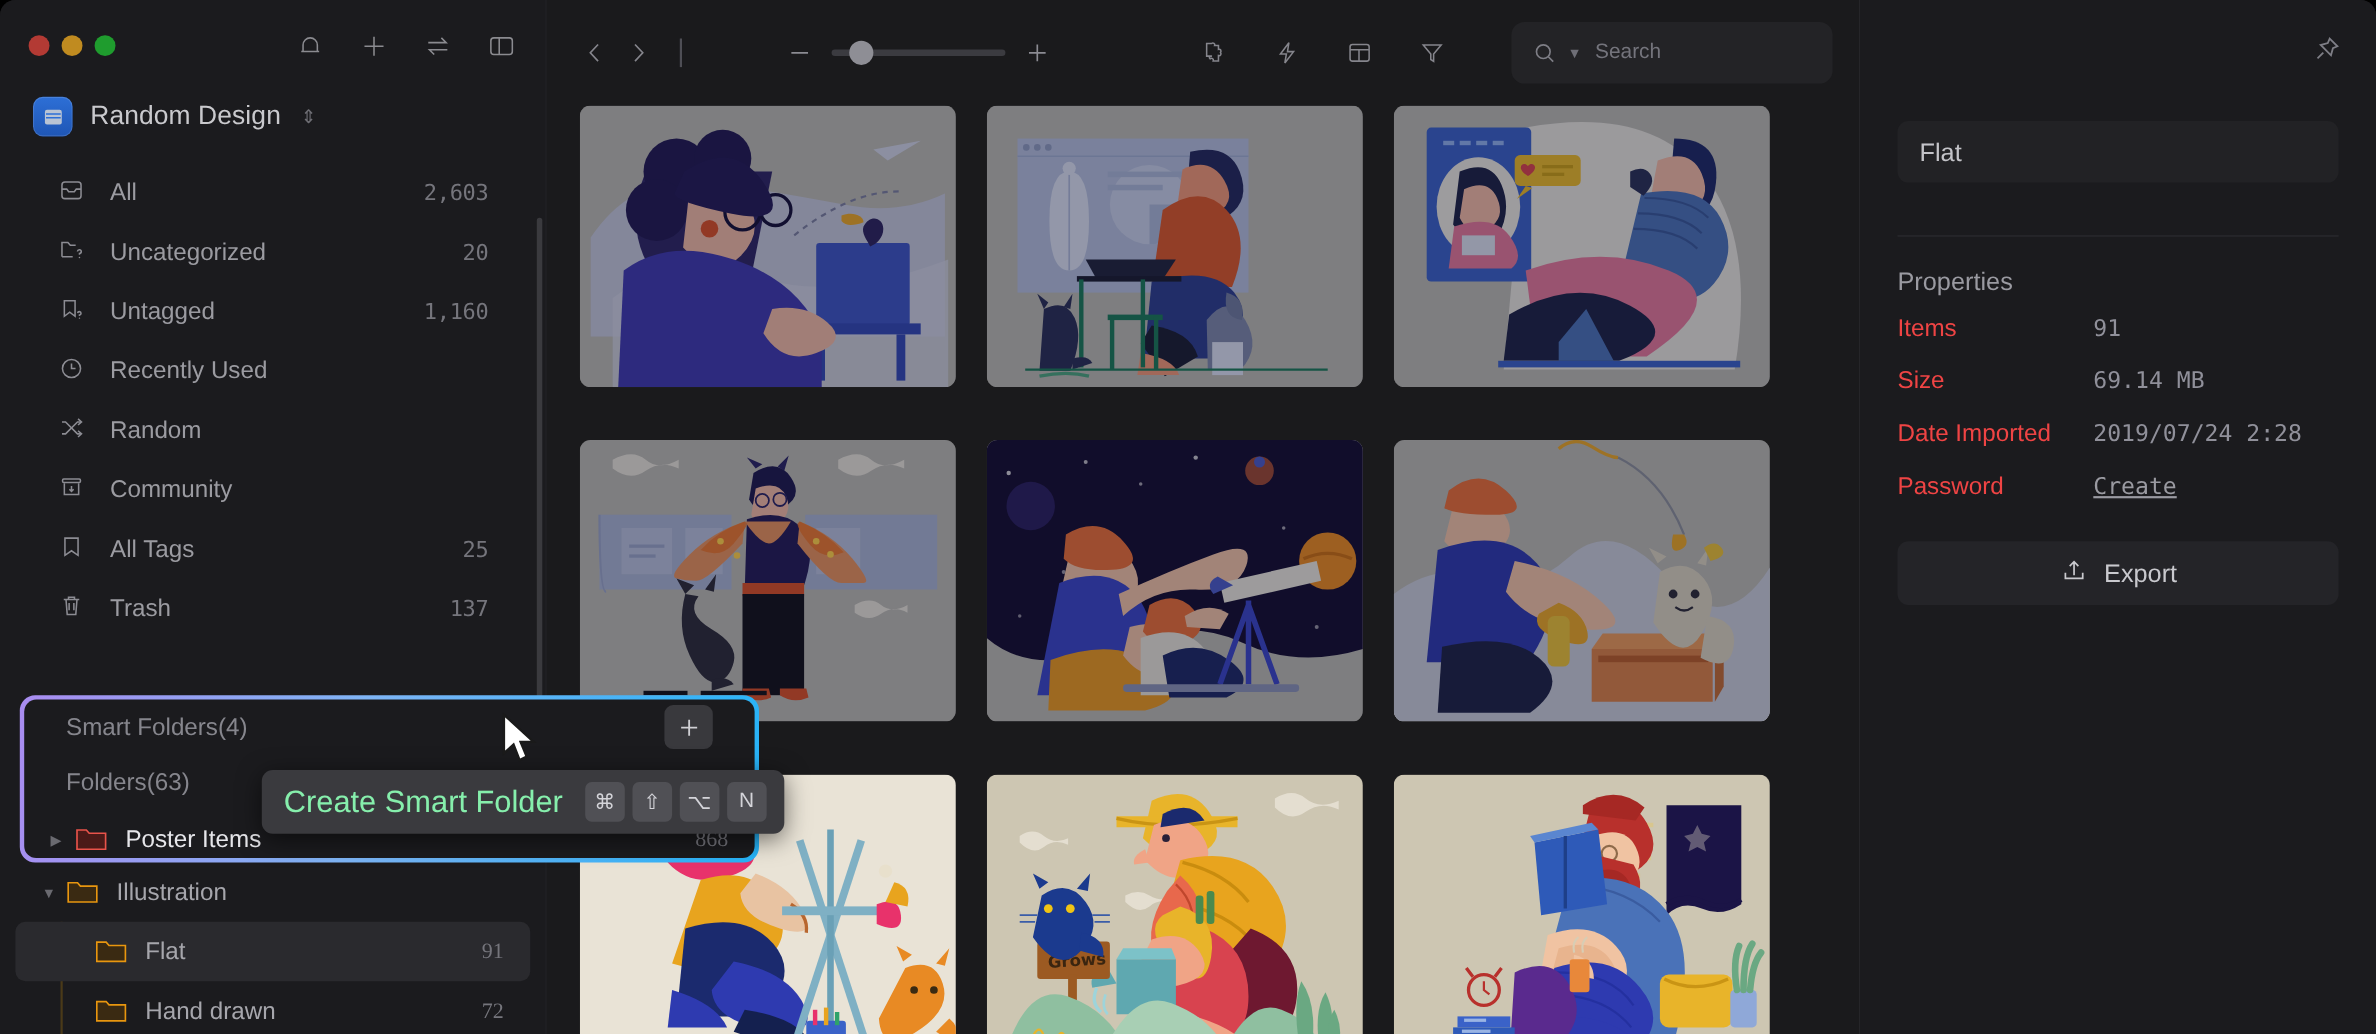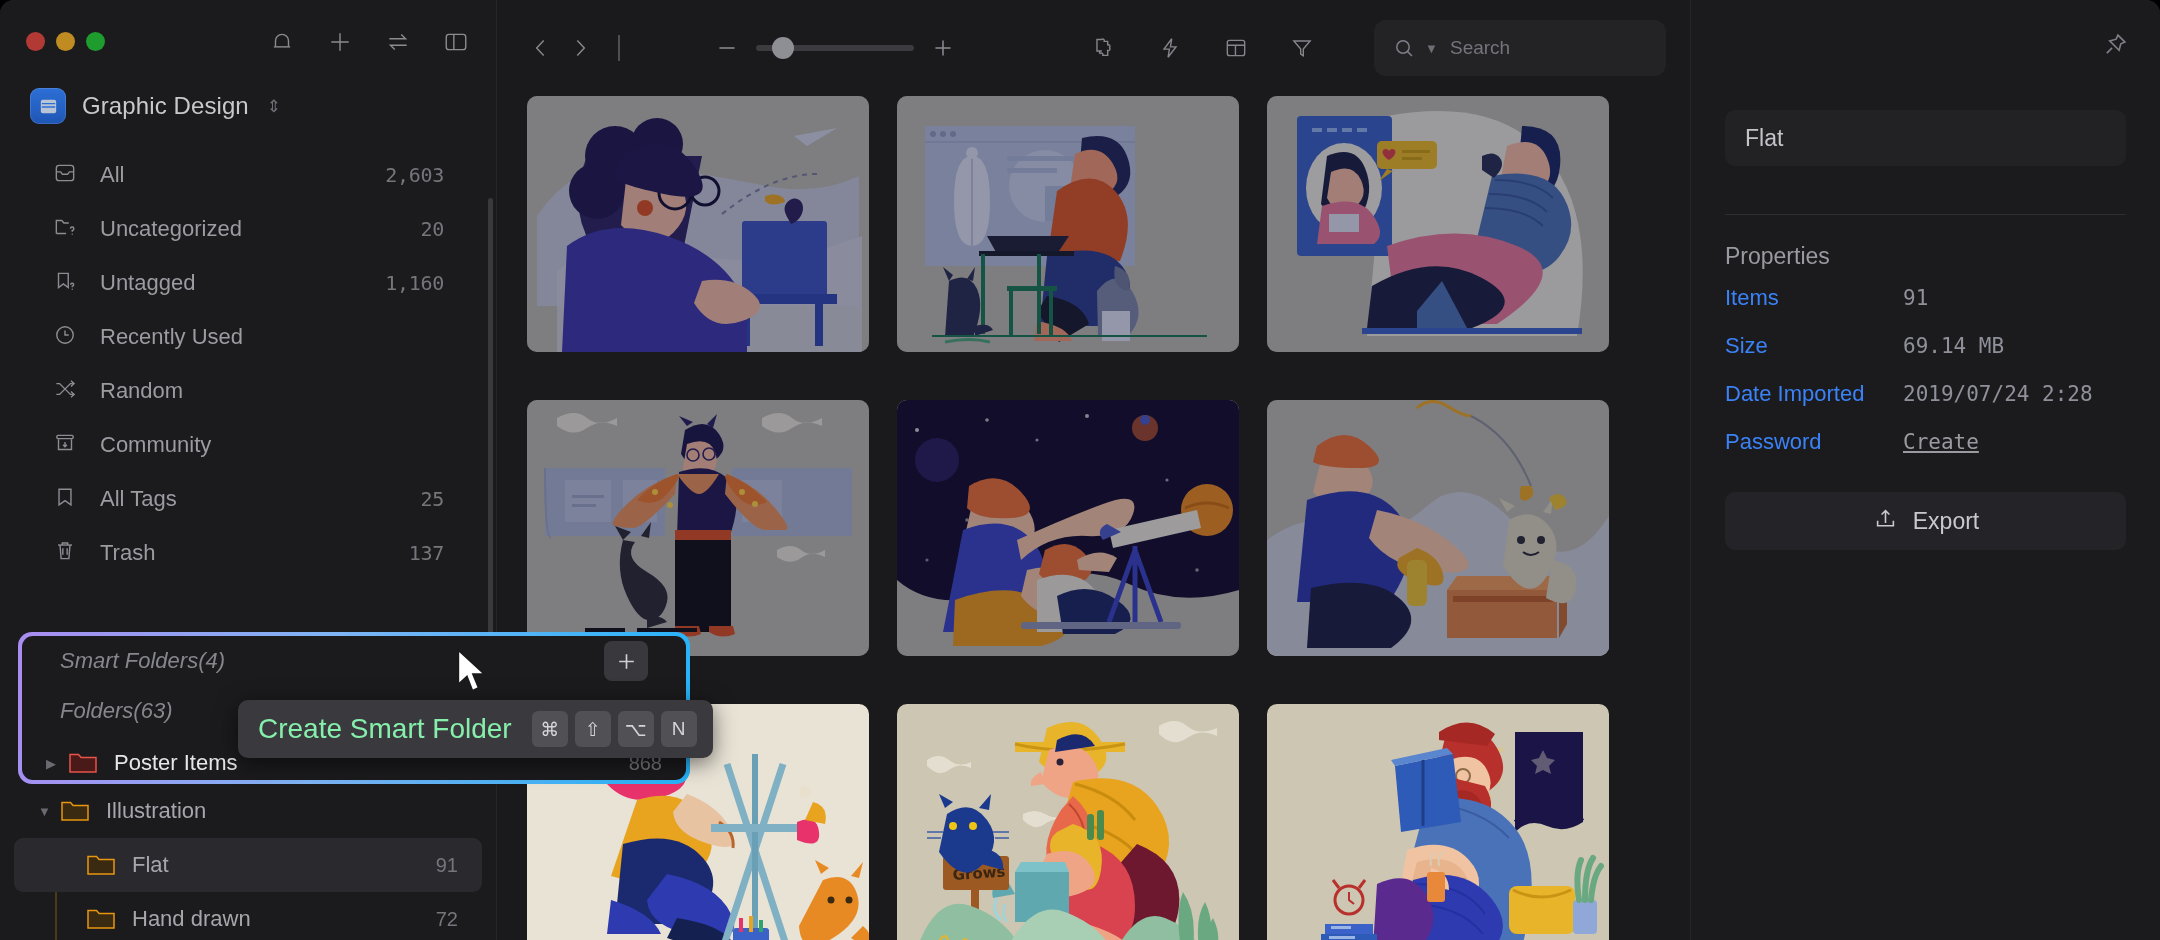--- a/index.html
+++ b/index.html
@@ -74,21 +74,21 @@
     letter-spacing: -.3px;
   }
 
   
   .sect-head {
     display: flex; align-items: center;
     height: 50px; padding: 0 38px 0 38px;
     color: #86868d; font-size: 22px;
     position: relative;
   }
-  .sect-head .sh-label { flex: 1 1 auto; font-style: italic; }
+  .sect-head .sh-label { flex: 1 1 auto; }
   .add-btn {
     width: 44px; height: 40px; border-radius: 8px;
     background: #39393d;
     display: flex; align-items: center; justify-content: center;
     color: #d0d0d4;
   }
   .add-btn svg { width: 25px; height: 25px; }
 
   .folder-row {
     display: flex; align-items: center;
@@ -96,21 +96,21 @@
     margin: 0 14px; padding-left: 24px;
     font-size: 22px; color: #a6a6ac;
     position: relative;
   }
   .folder-row.sel { background: #2a2a2e; }
   .f-arrow { width: 22px; flex: 0 0 22px; color: #6a6a70; font-size: 13px; display:flex; align-items:center; }
   .f-icon { width: 32px; flex: 0 0 32px; margin-right: 14px; }
   .f-icon svg { width: 30px; height: 26px; display: block; }
   .f-name { flex: 1 1 auto; }
   .f-name.bright { color: #e6e6ea; }
-  .f-count { color: #75757c; font-size: 20px; font-family: Liberation Sans, sans-serif; padding-right: 24px; }
+  .f-count { color: #75757c; font-size: 20px; font-family: Liberation Serif, serif; padding-right: 24px; }
   .indent1 { padding-left: 72px; }
   .tree-line {
     position: absolute; left: 55px; top: 0; bottom: 0; width: 2px;
     background: #4a3a18;
   }
 
   .sb-scroll {
     position: absolute; right: 3px; top: 198px; width: 5px; height: 480px;
     background: #3a3a3e; border-radius: 3px;
   }
@@ -249,21 +249,21 @@
   }
   .field.value { color: #c3c3c8; }
   .field.placeholder { color: #6d6d75; }
   .field.desc { height: 56px; }
   .divider { height: 1px; background: #2e2e32; margin: 30px 0 0 0; }
   .props-title { color: #9a9aa1; font-size: 23px; margin-top: 28px; }
   .prop-row {
     display: flex; align-items: center;
     height: 40px; margin-top: 8px;
   }
-  .prop-k { color: #3b82f6; font-size: 22px; flex: 0 0 178px; }
+  .prop-k { color: #ef4444; font-size: 22px; flex: 0 0 178px; }
   .prop-v { color: #90909a; font-size: 21px; font-family: "DejaVu Sans Mono", monospace; }
   .prop-v.link { text-decoration: underline; color: #9a9aa1; }
   .export-btn {
     margin-top: 30px;
     height: 58px; border-radius: 10px;
     background: #242428;
     display: flex; align-items: center; justify-content: center;
     gap: 14px; color: #c9c9ce; font-size: 23px;
   }
   .export-btn svg { width: 27px; height: 27px; }
@@ -306,21 +306,21 @@
       </div>
     </div>
 
     <div class="library">
       <div class="lib-icon">
         <svg viewBox="0 0 24 24" fill="none" stroke="#dfe6f2" stroke-width="1.6">
             <rect x="4" y="5" width="16" height="14" rx="2" fill="#b9c4d4" stroke="none"></rect>
             <path d="M5 9h14M5 12.5h14" stroke="#2d6fd6" stroke-width="1.4"></path>
           </svg>
       </div>
-      <div class="lib-name">Graphic Design</div>
+      <div class="lib-name">Random Design</div>
       <div class="lib-chev">⇕</div>
     </div>
 
     <div class="nav">
 
       <div class="nav-item">
         <span class="ni-icon">
           <svg viewBox="0 0 24 24" fill="none" stroke="currentColor" stroke-width="1.3">
               <rect x="4" y="5" width="16" height="14" rx="2.5"></rect>
               <path d="M4 11h4l1.6 2.2h4.8L16 11h4"></path>

